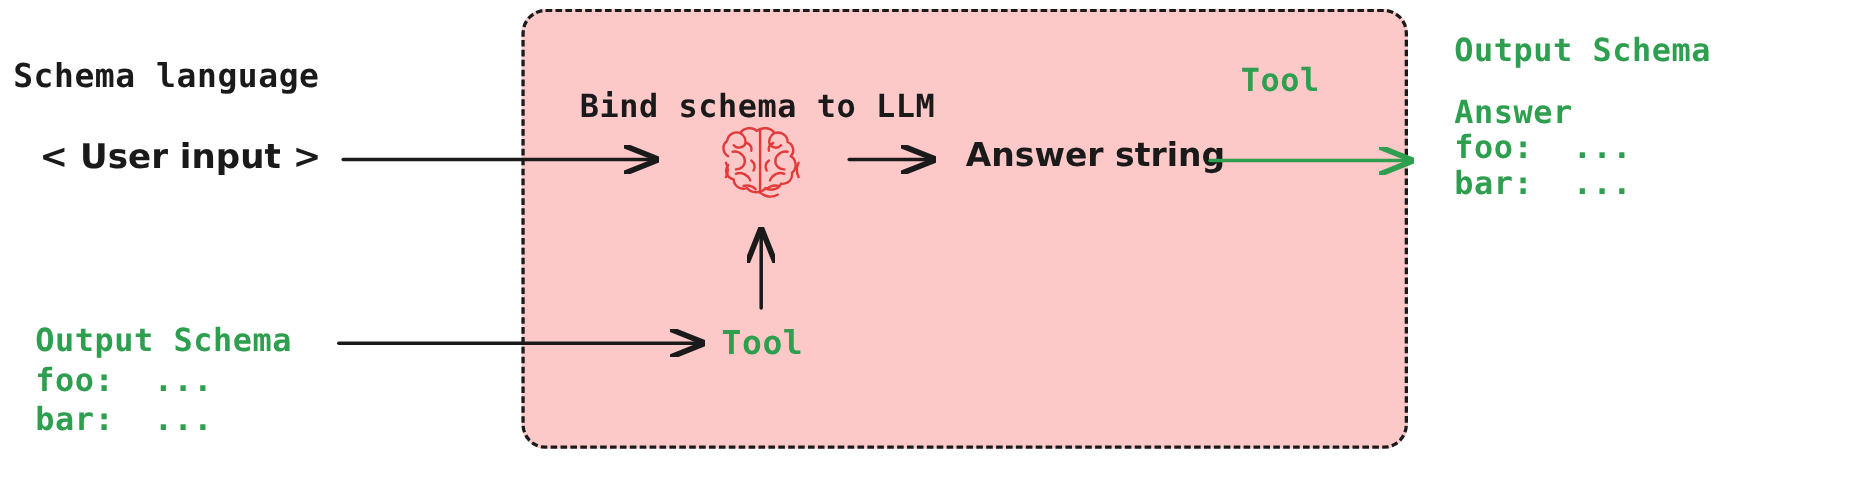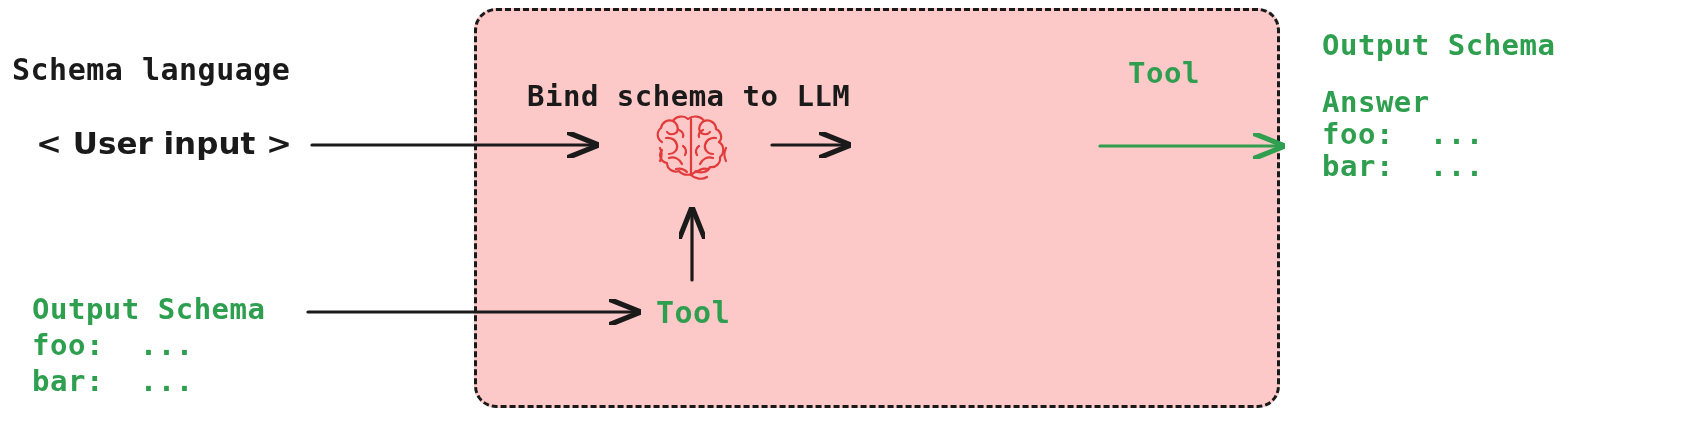--- a/index.html
+++ b/index.html
@@ -101,20 +101,21 @@
 
   <div class="abs">
     <div class="abs mono t-green" id="left-schema-block"><span>Output Schema</span><br><span>foo:  ...
 bar:  ...</span></div>
   </div>
 
   <div class="abs mono t-black" id="bind-schema-title">Bind schema to LLM</div>
 
   <div class="abs mono t-green" id="parse-label">Tool</div>
 
+  <div class="abs hand t-black" id="answer-string-text">Answer string</div>
 
   <div class="abs mono t-green" id="tool-label">Tool</div>
 
   <svg class="abs" id="brain-icon" width="92" height="78" viewBox="0 0 92 78">
     <g fill="none" stroke="#e23b3b" stroke-width="2.2" stroke-linecap="round" stroke-linejoin="round">
       <path d="M14 34c-5-3-6-10-1-14 1-6 7-9 12-7 3-5 11-6 15-2 5-4 13-3 16 2 6-2 12 2 12 8 5 2 7 9 3 13"></path>
       <path d="M71 34c5 3 6 11 1 15 1 6-4 11-10 10-2 5-9 7-14 4-4 5-13 5-17 0-6 2-12-2-12-8-6-1-9-8-5-13"></path>
       <path d="M43 11v56"></path>
       <path d="M25 13c4 2 6 7 4 11-3 3-8 3-10 0"></path>
       <path d="M56 13c-4 2-6 7-4 11 3 3 8 3 10 0"></path>

